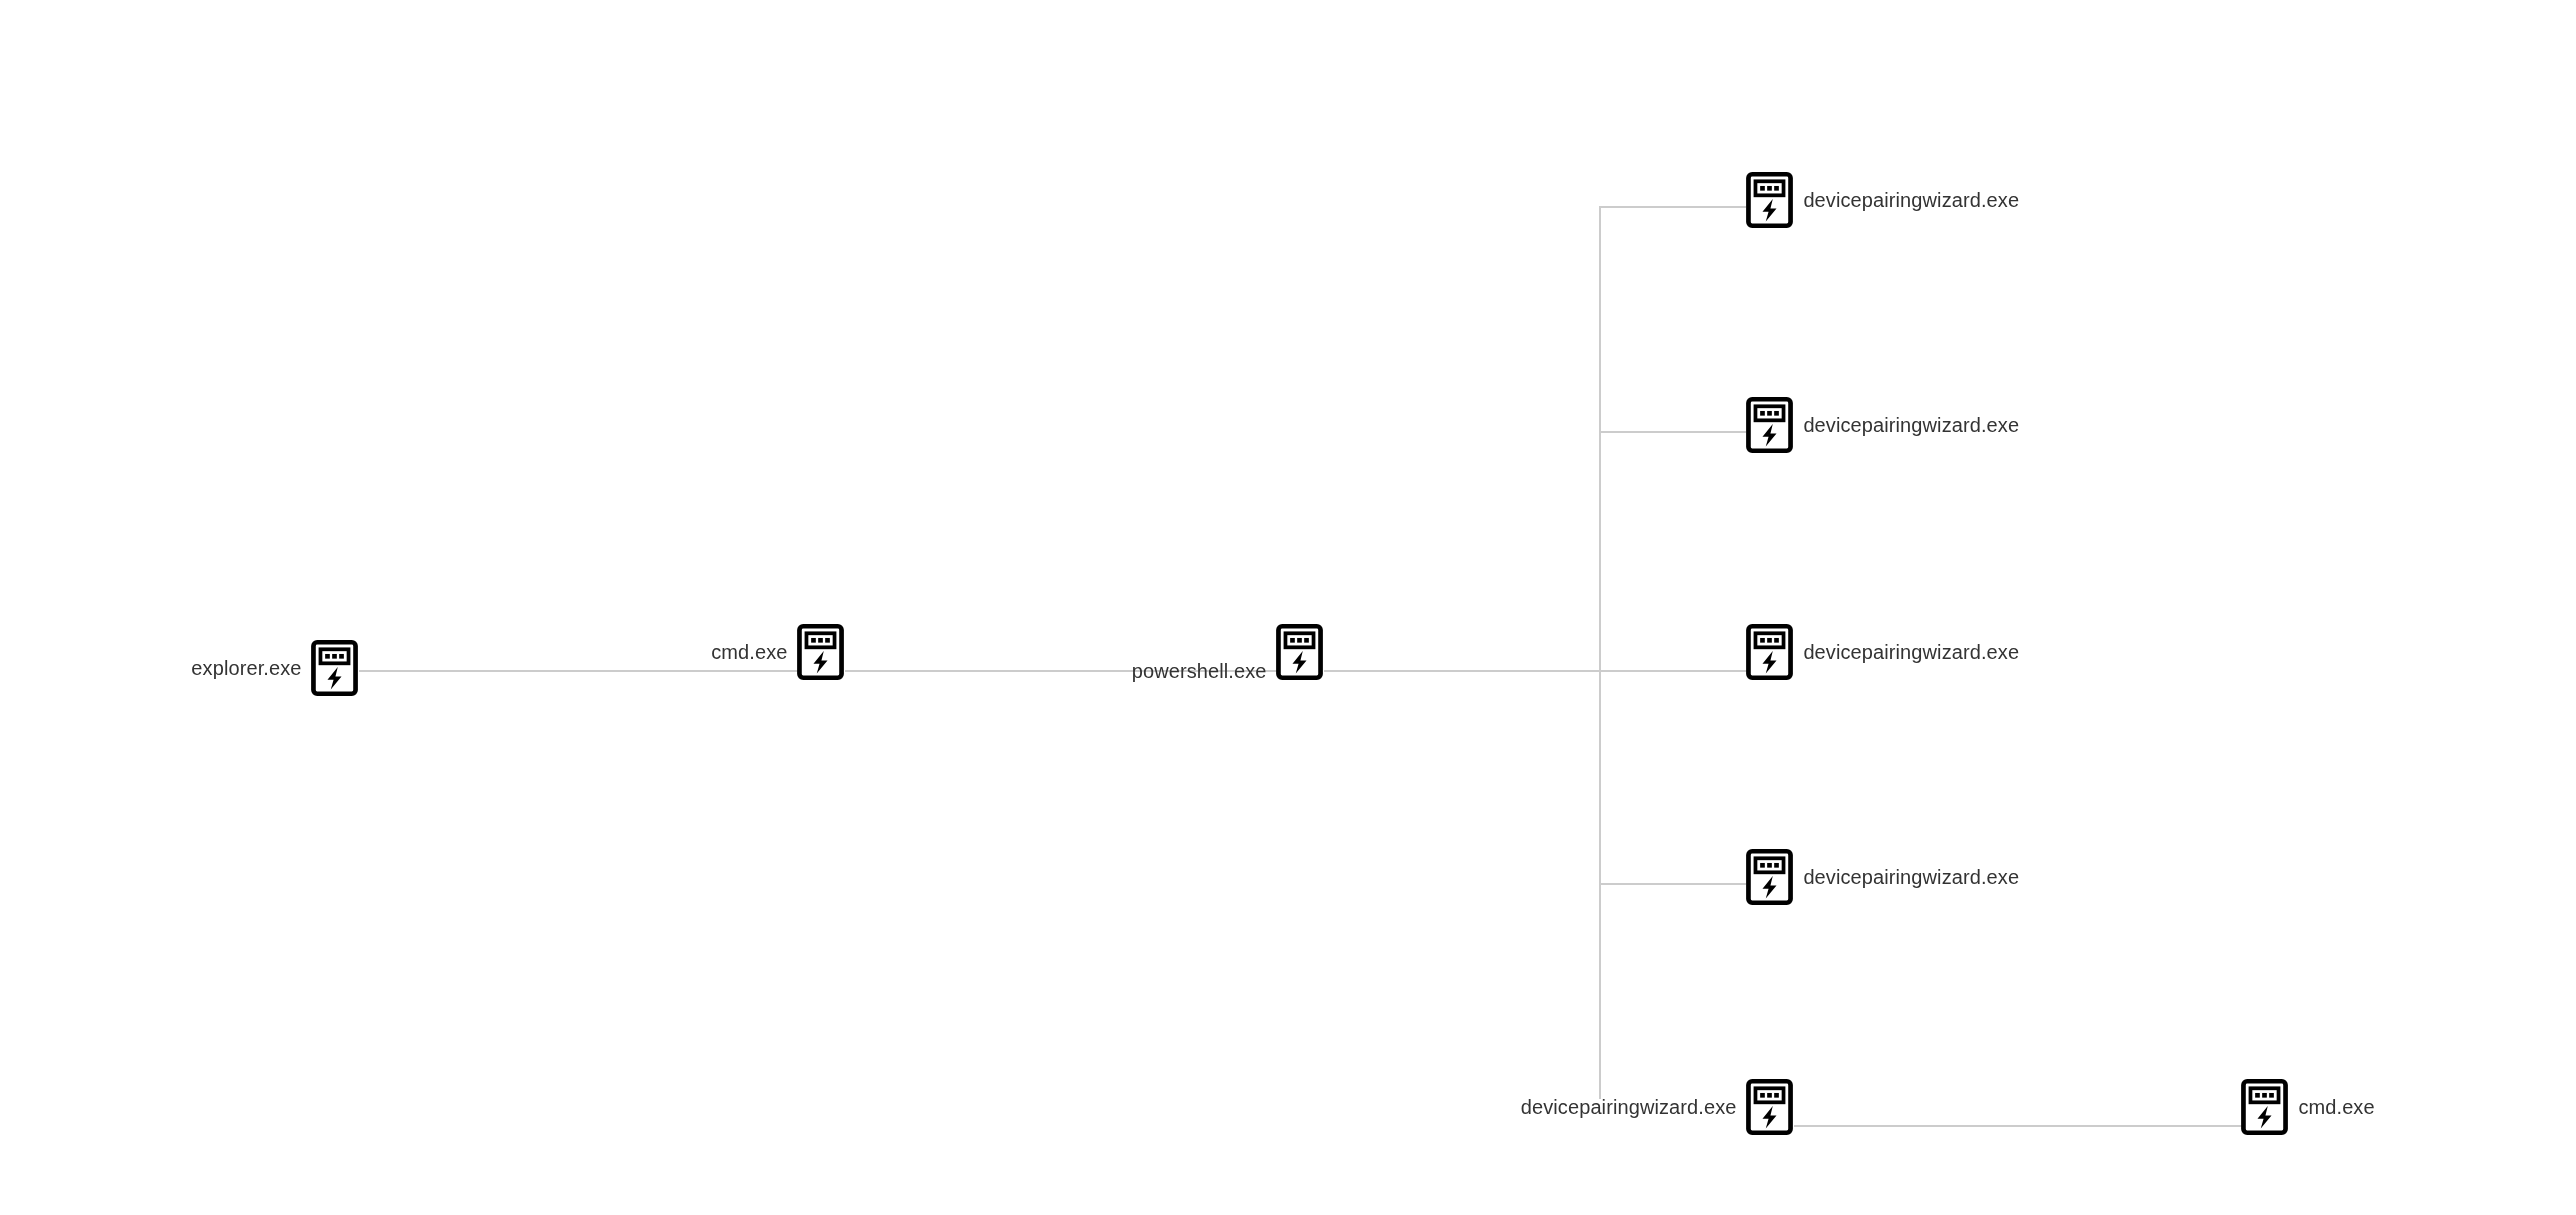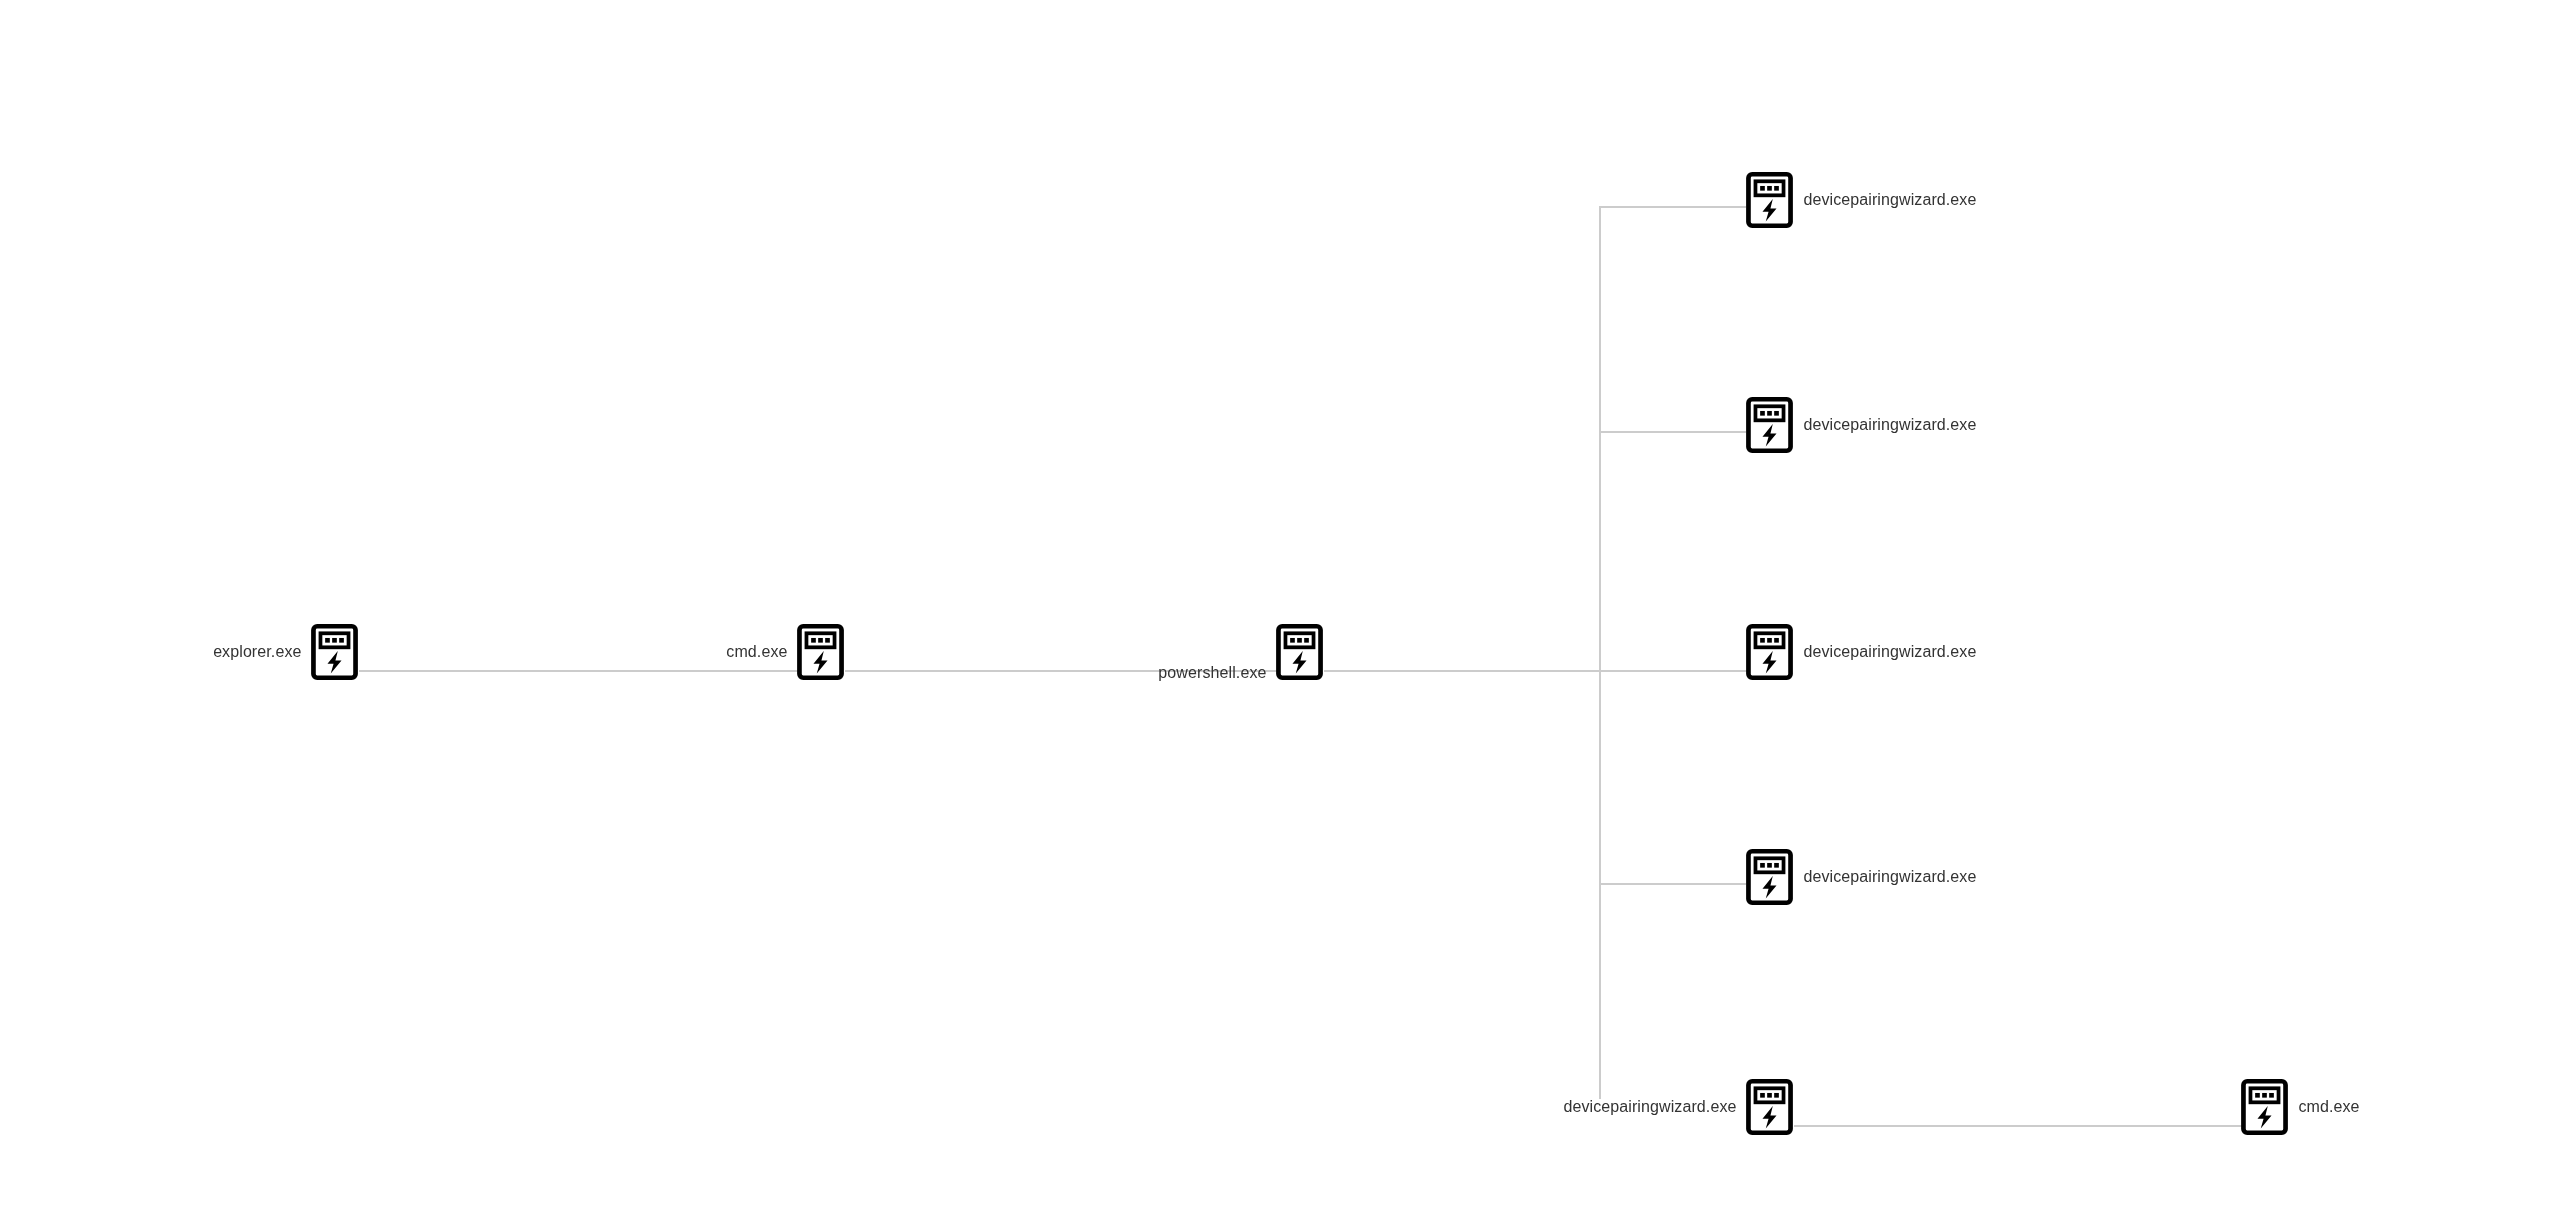--- a/index.html
+++ b/index.html
@@ -27,21 +27,21 @@
   .edge-v { width: 1.9px; }
 
   
   .node {
     position: absolute;
     display: flex;
     align-items: center;
     white-space: nowrap;
   }
   .node-label {
-    font-size: 16px;
+    font-size: 20px;
     color: #333333;
     letter-spacing: 0.1px;
     line-height: 1;
   }
   .label-left  { margin-right: 8.5px; }
   .label-right { margin-left: 9.4px; }
 
   .proc-icon {
     width: 49px;
     height: 58px;
@@ -63,21 +63,21 @@
   <div class="edge edge-v" style="left:1599px; top:206px; height:893px;"></div>
 
   <div class="edge edge-h" style="left:1599px; top:206px; width:147px;"></div>
 
   <div class="edge edge-h" style="left:1599px; top:431px; width:147px;"></div>
 
   <div class="edge edge-h" style="left:1599px; top:883px; width:147px;"></div>
 
   <div class="edge edge-h" style="left:1794px; top:1125px; width:449px;"></div>
 
-  <div class="node" style="left:310px; top:623px;">
+  <div class="node" style="left:310px; top:639px;">
     <span class="node-label label-left" style="position:absolute; right:49px;">explorer.exe</span>
     <svg class="proc-icon" viewBox="0 0 52 62" xmlns="http://www.w3.org/2000/svg">
       <rect x="3.5" y="3.5" width="45" height="55" rx="4" ry="4" fill="none" stroke="#000" stroke-width="5"></rect>
       <rect x="11" y="11" width="30" height="15" fill="none" stroke="#000" stroke-width="4"></rect>
       <rect x="16" y="16" width="5" height="5" fill="#000"></rect>
       <rect x="23.5" y="16" width="5" height="5" fill="#000"></rect>
       <rect x="31" y="16" width="5" height="5" fill="#000"></rect>
       <path d="M29.5 30 L18.5 43.5 L25 43.5 L22 54 L33.5 40 L27 40 Z" fill="#000"></path>
     </svg>
   </div>

